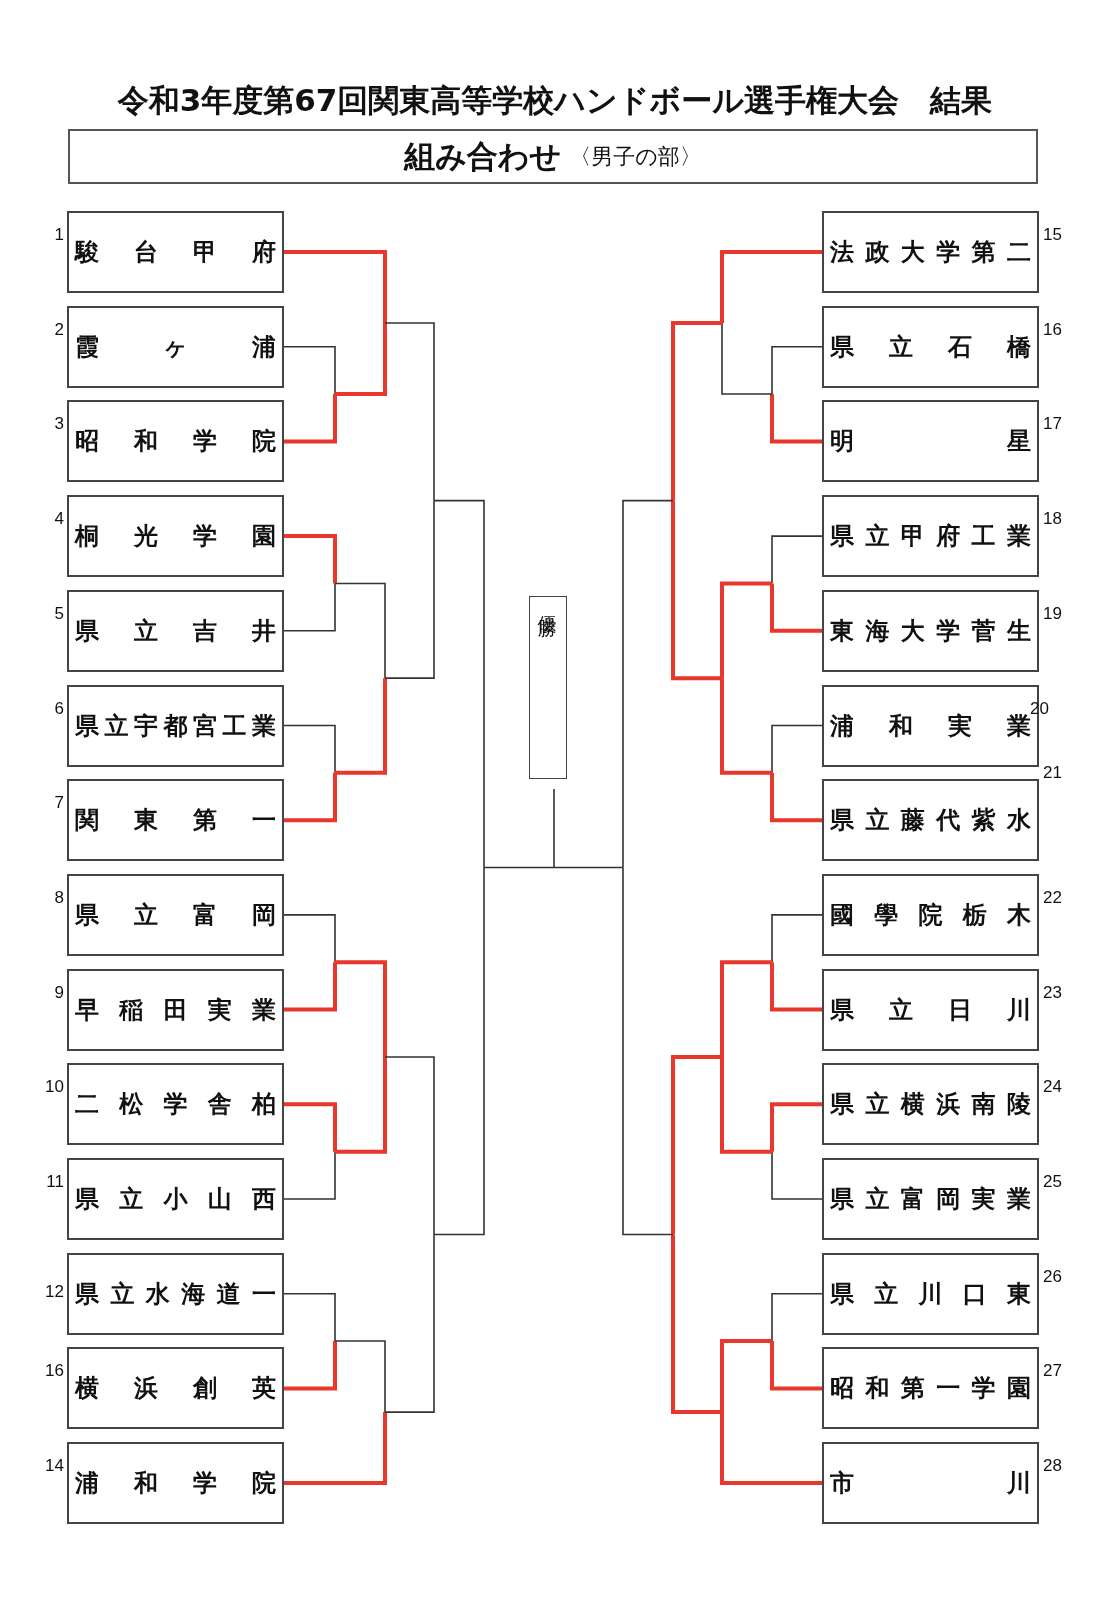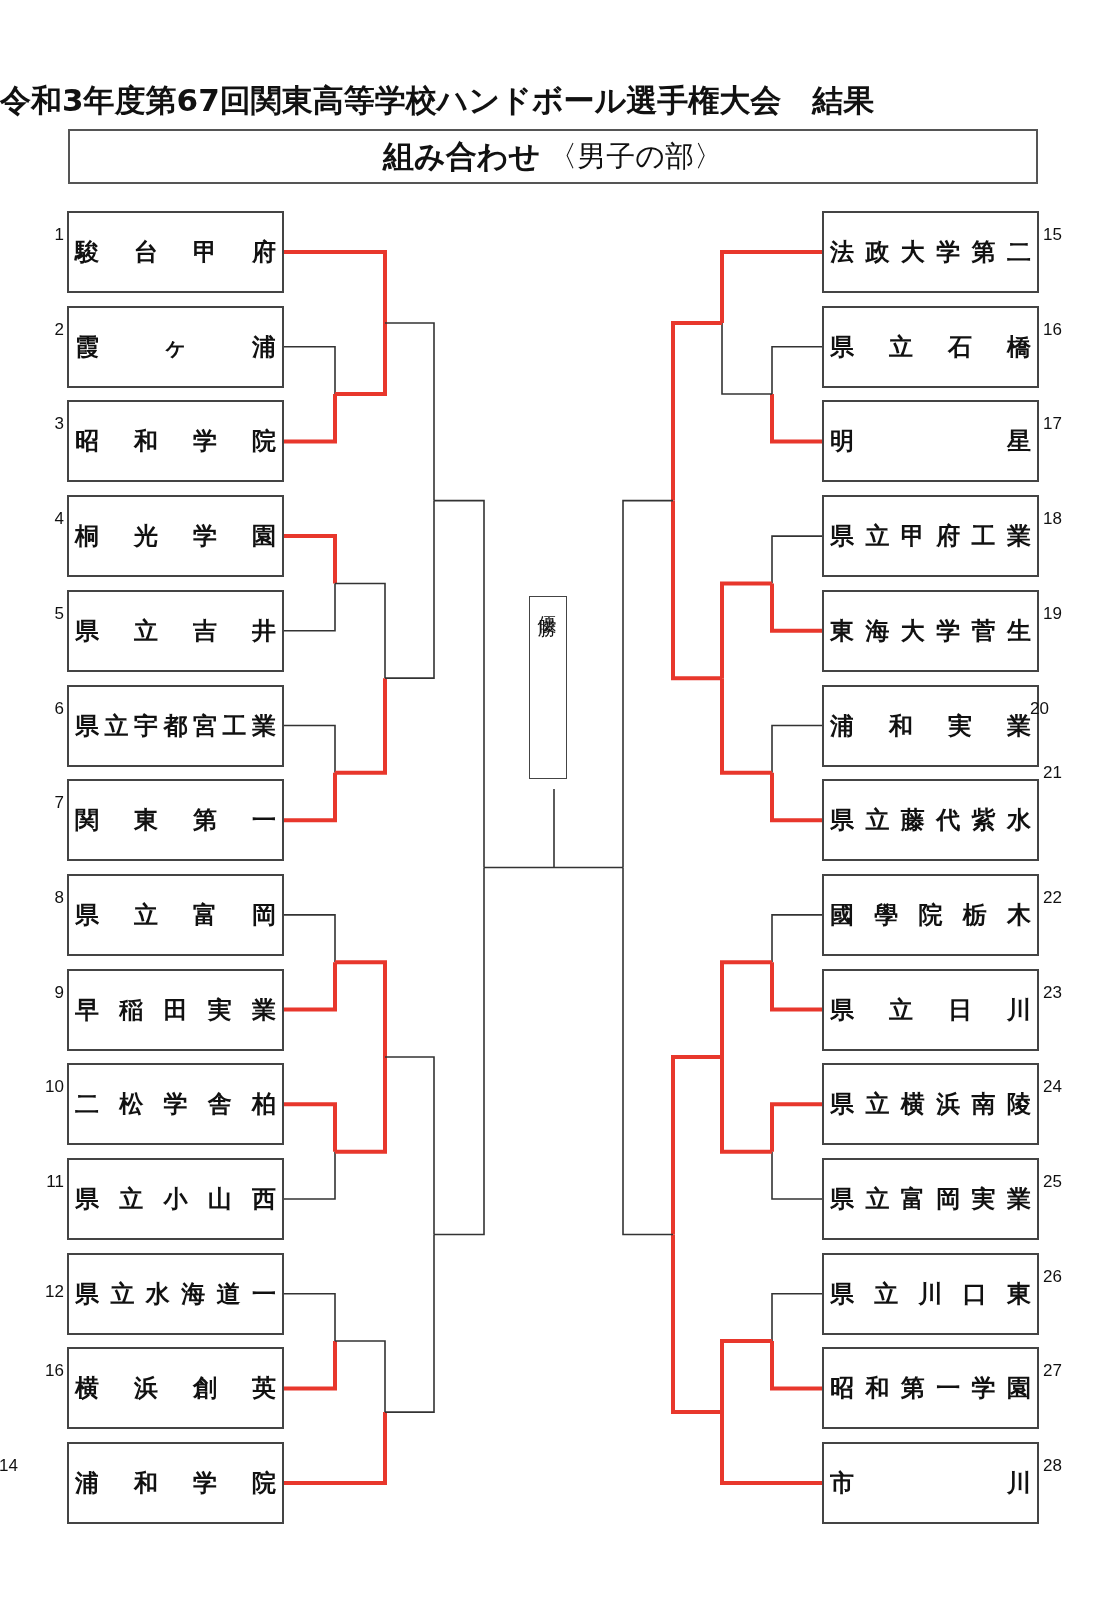--- a/index.html
+++ b/index.html
@@ -1,20 +1,20 @@
 <!DOCTYPE html>
 <html><head>
 <meta charset="utf-8">
 <style>
   html,body{margin:0;padding:0;background:#fff;}
   body{width:1109px;height:1600px;position:relative;overflow:hidden;font-family:"DejaVu Sans",sans-serif;color:#111;}
-  .title{position:absolute;left:0;top:80px;width:992px;text-align:left;font-size:31px;font-weight:bold;letter-spacing:0px;}
+  .title{position:absolute;left:0;top:80px;width:992px;text-align:right;font-size:31px;font-weight:bold;letter-spacing:0px;}
   .subbox{position:absolute;left:68px;top:129px;width:970px;height:55px;border:2px solid #555;box-sizing:border-box;display:flex;align-items:center;justify-content:center;}
   .sub-main{font-size:31px;font-weight:bold;}
-  .sub-part{font-size:29px;font-weight:normal;margin-left:8px;}
+  .sub-part{font-size:22px;font-weight:normal;margin-left:8px;}
   .team{position:absolute;width:217px;height:82px;border:2px solid #444;box-sizing:border-box;background:#fff;display:flex;align-items:center;padding:0 6px;}
   .team .name{width:100%;display:flex;justify-content:space-between;font-size:24px;font-weight:bold;}
   .seed{position:absolute;font-size:17px;font-family:"Liberation Sans",sans-serif;}
   svg.lines{position:absolute;left:0;top:0;}
   .champ{position:absolute;left:529px;top:596px;width:38px;height:183px;border:1.5px solid #444;box-sizing:border-box;display:flex;justify-content:center;padding-top:4px;}
   .champ span{writing-mode:vertical-rl;font-size:19px;letter-spacing:2px;}
 </style>
 </head>
 <body>
 
@@ -150,21 +150,21 @@
     </div>
     <div class="seed" style="top: 1361.4px; right: 1045px;">16</div>
     <div class="team" style="top: 1442.1px; left: 67px;">
       <div class="name">
         <span>浦</span>
         <span>和</span>
         <span>学</span>
         <span>院</span>
       </div>
     </div>
-    <div class="seed" style="top: 1456.1px; right: 1091px; text-align: right;">14</div>
+    <div class="seed" style="top: 1456.1px; right: 1045px; text-align: right;">14</div>
     <div class="team" style="top: 211px; left: 822px;">
       <div class="name">
         <span>法</span>
         <span>政</span>
         <span>大</span>
         <span>学</span>
         <span>第</span>
         <span>二</span>
       </div>
     </div>

